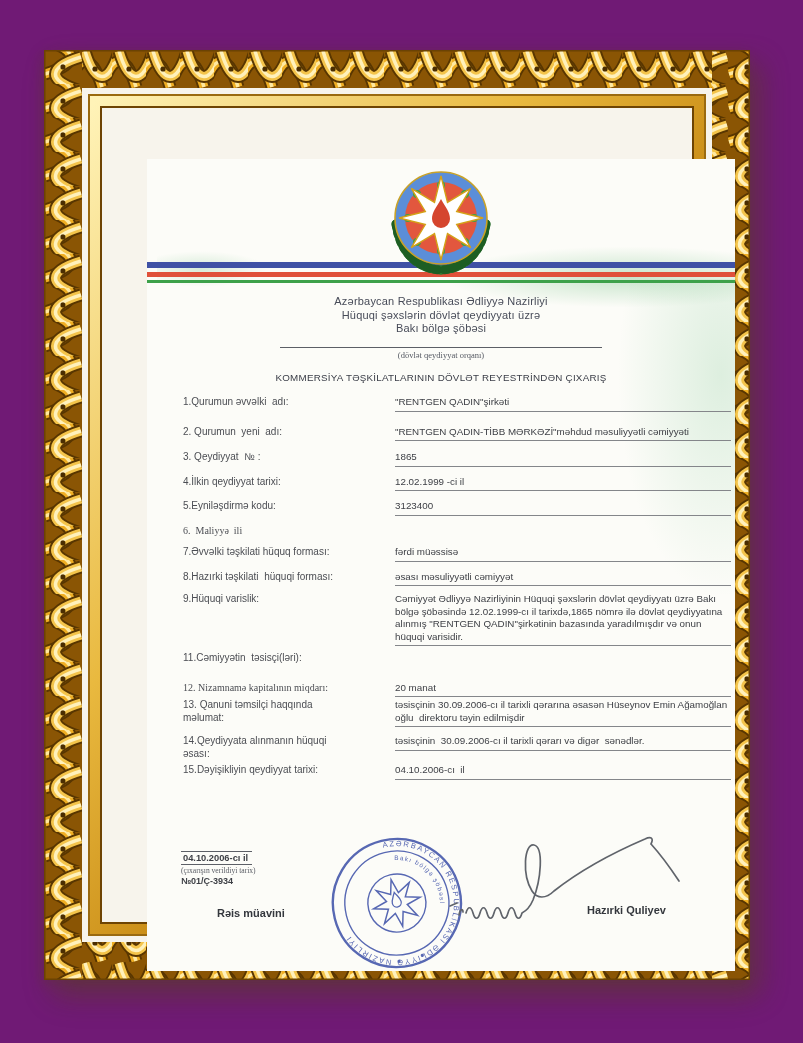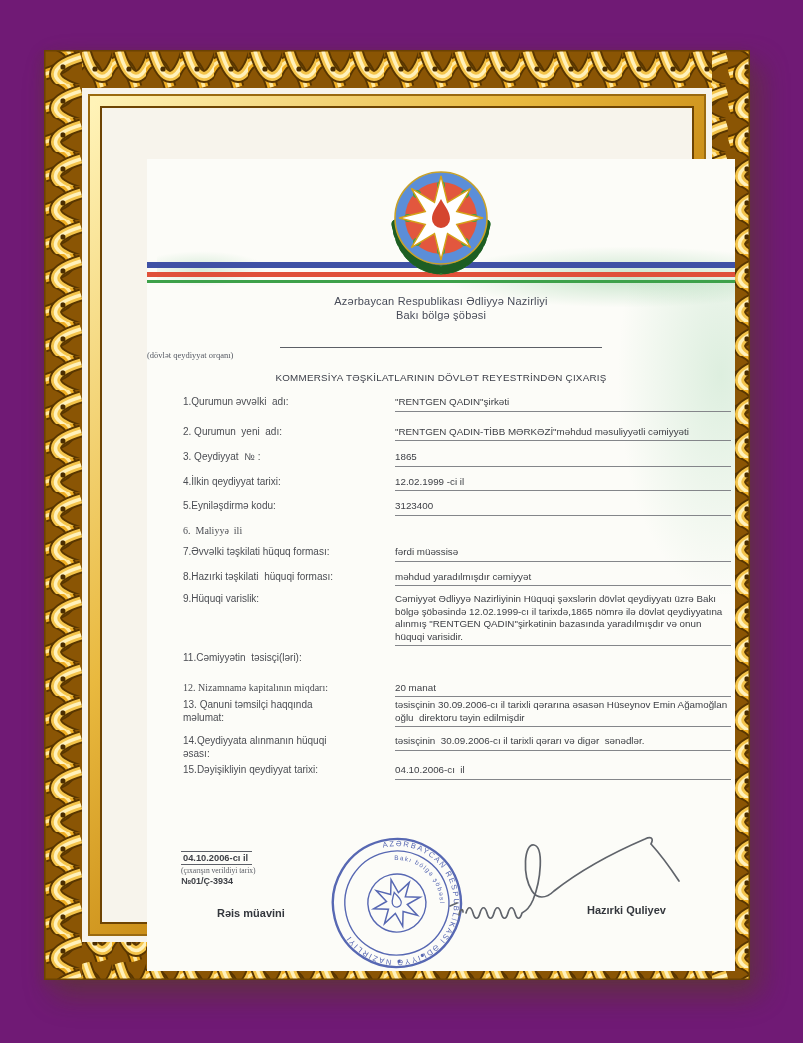--- a/index.html
+++ b/index.html
@@ -19,21 +19,21 @@
   .emblem{position:absolute;left:50%;top:2px;transform:translateX(-50%);}
   .tricolor{position:absolute;left:0;top:103px;width:100%;}
   .stripe{width:100%;}
   .stripe.blue{height:6px;background:#3f51a5;}
   .stripe.red{height:5px;background:#e0503a;margin-top:4px;}
   .stripe.green{height:3px;background:#3da14a;margin-top:3px;}
   .hdr{position:absolute;left:0;top:136px;width:100%;text-align:center;
        font-size:11px;line-height:13.5px;color:#474b58;letter-spacing:.2px;}
   .org-line{position:absolute;left:50%;top:188px;transform:translateX(-50%);width:322px;height:0;
             border-top:1px solid #5c5f66;}
-  .org-caption{position:absolute;left:0;top:191px;width:100%;text-align:left;
+  .org-caption{position:absolute;left:0;top:191px;width:100%;text-align:center;
                font-family:"Liberation Serif",serif;font-size:8.5px;color:#565a63;}
   .doc-title{position:absolute;left:0;top:213px;width:100%;text-align:center;
              font-size:9.8px;font-weight:normal;letter-spacing:.25px;color:#3a3d47;}
   .fields{position:absolute;left:36px;top:237px;right:4px;}
   .frow{display:flex;align-items:flex-start;margin-bottom:9px;}
   .flabel{flex:0 0 212px;box-sizing:border-box;padding-right:40px;
           font-size:10px;line-height:12.5px;color:#4b4d53;white-space:pre-wrap;}
   .flabel.serif{font-family:"Liberation Serif",serif;}
   .fvalue{flex:1;border-bottom:1px solid #84868a;padding-bottom:2px;min-height:12px;
           font-size:9.8px;line-height:12.5px;color:#3e4046;white-space:pre-wrap;}
@@ -124,20 +124,21 @@
             <circle cx="61" cy="90" r="4"></circle>
           <circle cx="28" cy="57" r="4"></circle>
             <circle cx="94" cy="57" r="4"></circle>
         </g>
         <polygon points="103,57 76.7,50.5 90.7,27.3 67.5,41.3 61,15 54.5,41.3 31.3,27.3 45.3,50.5 19,57 45.3,63.5 31.3,86.7 54.5,72.7 61,99 67.5,72.7 90.7,86.7 76.7,63.5" fill="#ffffff" stroke="#d4a017" stroke-width="1.4"></polygon>
         <path d="M61,38 C66,47 70,51 70,58 A9,9 0 1,1 52,58 C52,51 56,47 61,38 Z" fill="#d5452e"></path>
       </svg>
 
       <div class="hdr">
         <div>Azərbaycan Respublikası Ədliyyə Nazirliyi</div>
+        <div>Hüquqi şəxslərin dövlət qeydiyyatı üzrə</div>
         <div>Bakı bölgə şöbəsi</div>
       </div>
 
       <div class="org-line"></div>
       <div class="org-caption">(dövlət qeydiyyat orqanı)</div>
       <div class="doc-title">KOMMERSİYA TƏŞKİLATLARININ DÖVLƏT REYESTRİNDƏN ÇIXARIŞ</div>
 
       <div class="fields" id="fields">
           <div class="frow r1">
             <div class="flabel">1.Qurumun əvvəlki  adı:</div>
@@ -161,21 +162,21 @@
           </div>
           <div class="frow r6">
             <div class="flabel serif">6.  Maliyyə  ili</div>
           </div>
           <div class="frow r7">
             <div class="flabel">7.Əvvəlki təşkilati hüquq forması:</div>
             <div class="fvalue"><div>fərdi müəssisə</div></div>
           </div>
           <div class="frow r8">
             <div class="flabel">8.Hazırki təşkilati  hüquqi forması:</div>
-            <div class="fvalue"><div>məhdud yaradılmışdır cəmiyyət</div></div>
+            <div class="fvalue"><div>əsası məsuliyyətli cəmiyyət</div></div>
           </div>
           <div class="frow r9">
             <div class="flabel">9.Hüquqi varislik:</div>
             <div class="fvalue"><div>Cəmiyyət Ədliyyə Nazirliyinin Hüquqi şəxslərin dövlət qeydiyyatı üzrə Bakı bölgə şöbəsində 12.02.1999-cı il tarixdə,1865 nömrə ilə dövlət qeydiyyatına alınmış "RENTGEN QADIN"şirkətinin bazasında yaradılmışdır və onun hüquqi varisidir.</div></div>
           </div>
           <div class="frow r11">
             <div class="flabel">11.Cəmiyyətin  təsisçi(ləri):</div>
           </div>
           <div class="frow r12">
             <div class="flabel serif">12. Nizamnamə kapitalının miqdarı:</div>

